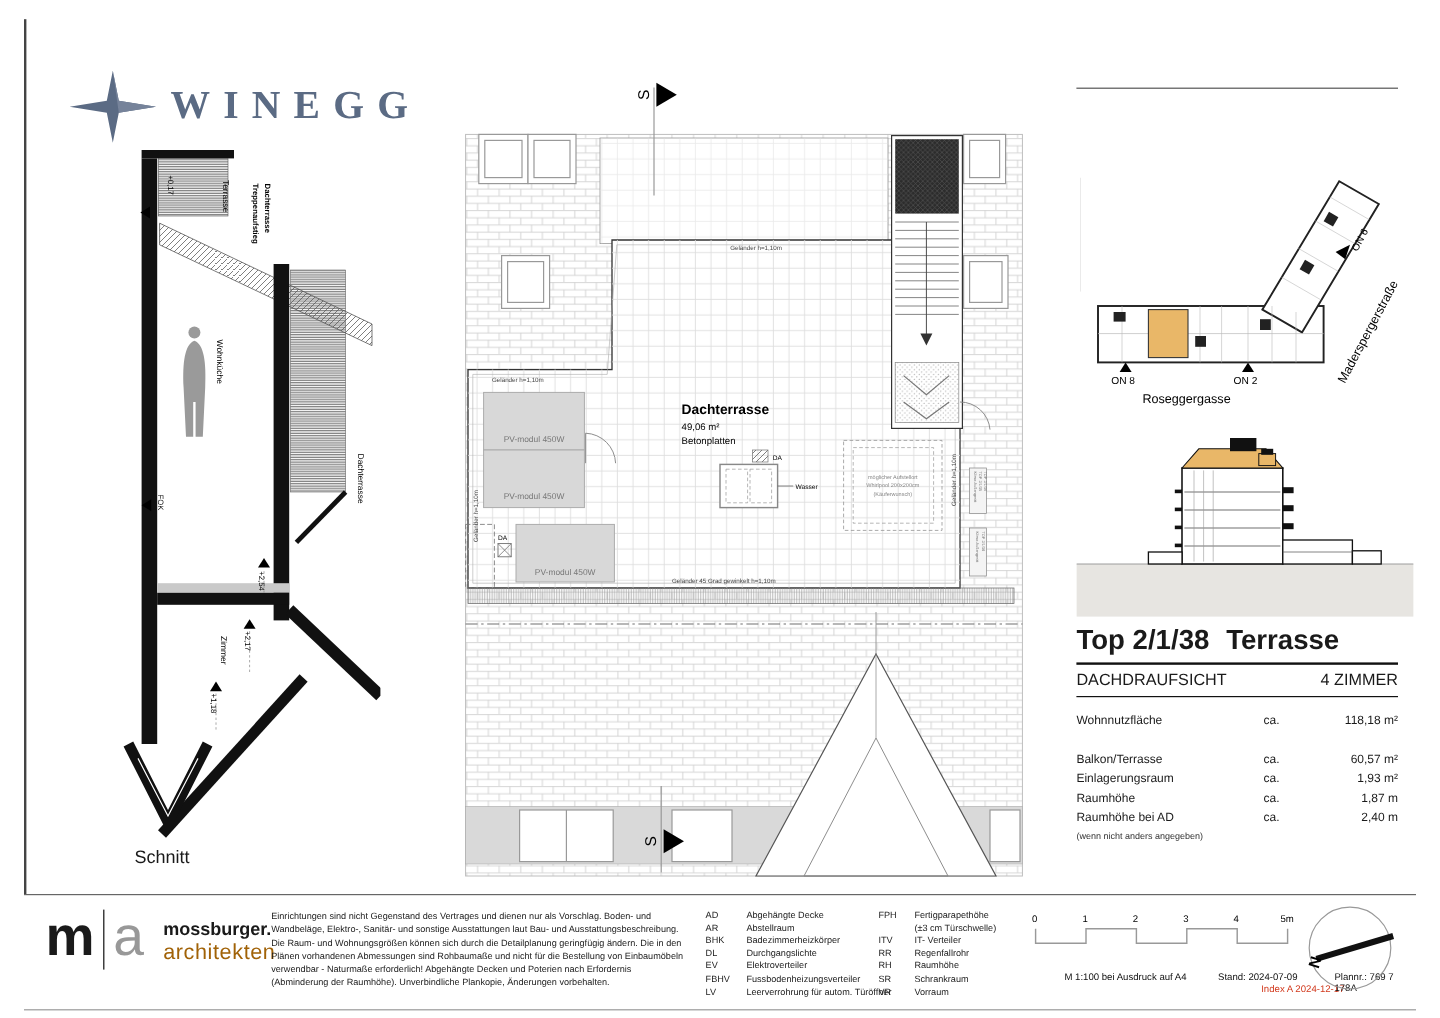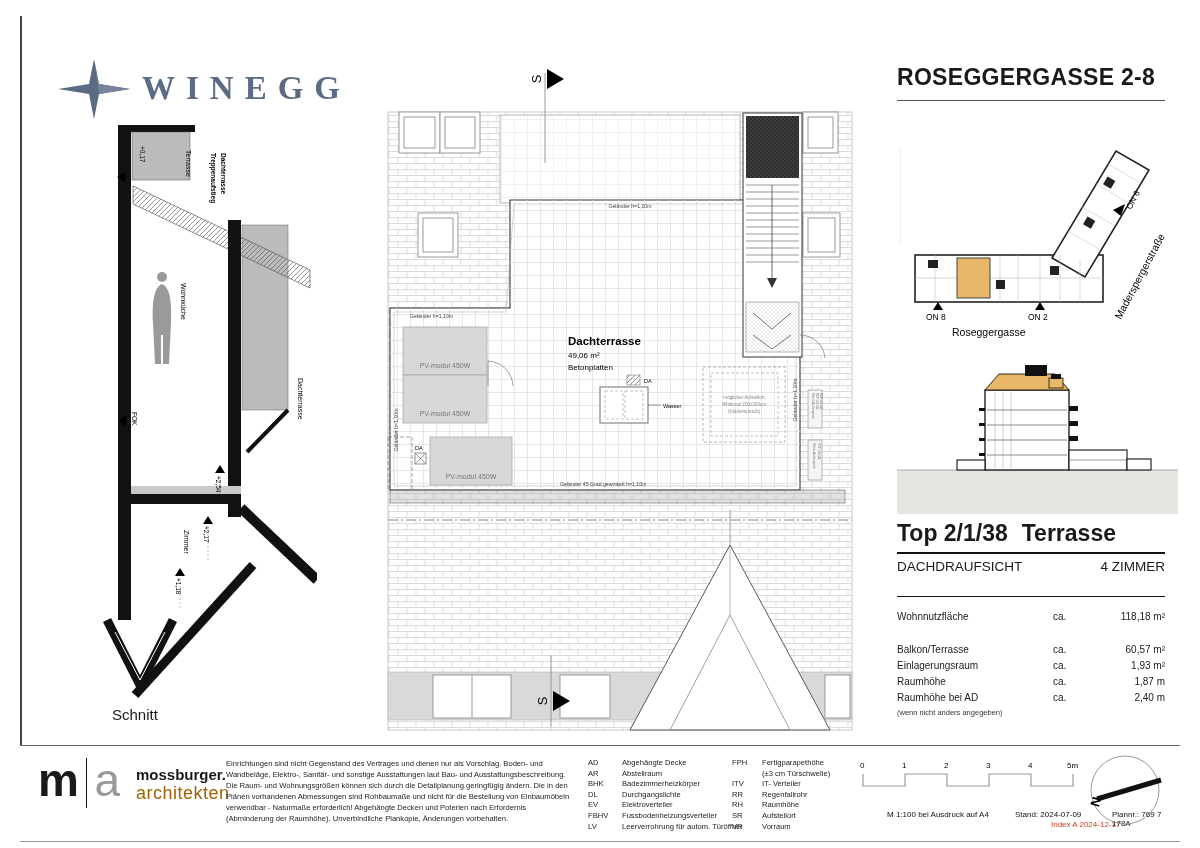--- a/index.html
+++ b/index.html
@@ -16,21 +16,21 @@
   .proj .rule{border-top:1.5px solid #555;margin-top:9px;}
   
   .schnitt-svg{left:95px;top:120px;}
   .schnitt-title{left:112px;top:706px;font-size:15px;}
   .plan-svg{left:385px;top:55px;}
   .site-svg{left:900px;top:148px;}
   .elev-svg{left:897px;top:352px;}
   
   .info{left:897px;top:520px;width:268px;}
   .info-title{display:flex;gap:14px;font-size:23px;font-weight:bold;border-bottom:2px solid #111;padding-bottom:5px;}
-  .info-sub{display:flex;justify-content:space-between;font-size:13.5px;padding:5px 0 22px;border-bottom:1.5px solid #111;}
+  .info-sub{display:flex;justify-content:space-between;font-size:13.5px;padding:5px 0 6px;border-bottom:1.5px solid #111;}
   .info-rows{margin-top:14px;}
   .irow{display:flex;font-size:10px;margin-bottom:5px;align-items:baseline;justify-content:space-between;}
   .irow .lbl{flex:1;}
   .irow .ca{width:30px;}
   .irow .val{width:82px;text-align:right;}
   .irow.first{margin-bottom:22px;}
   .info-note{font-size:7.5px;color:#333;margin-top:0;}
   
   .footer{left:20px;top:745px;width:1160px;height:95px;border-top:1px solid #666;border-bottom:1px solid #999;}
   .ma-logo{left:18px;top:10px;display:flex;align-items:flex-start;}
@@ -89,21 +89,20 @@
 
 <div class="abs left-rule"></div>
 
 <svg class="abs brand-star" width="74" height="62" viewBox="0 0 74 62">
   <path d="M37,1 L42,26 L73,31 L42,36 L37,61 L32,36 L1,31 L32,26 Z" fill="#5b6b84"></path>
   <path d="M37,1 L42,26 L73,31 L42,36 Z" fill="#76839a"></path>
 </svg>
 <div class="abs brand-word">WINEGG</div>
 
 <div class="abs proj">
-  <h1>ROSEGGERGASSE 2-8</h1>
   <div class="rule"></div>
 </div>
 
 <svg class="abs schnitt-svg" width="222" height="590" viewBox="0 0 222 590">
   <rect x="23" y="5" width="77" height="7" fill="#111"></rect>
   <rect x="23" y="12" width="13" height="488" fill="#111"></rect>
   <rect x="37" y="12" width="58" height="48" fill="url(#hstripe)" stroke="#555" stroke-width="0.5"></rect>
   <polygon points="30,52 30,62 22,57" fill="#000"></polygon>
   <text x="45" y="26" font-size="6.5" transform="rotate(90 45,26)">+0,17</text>
   <text x="91" y="30" font-size="7" transform="rotate(90 91,30)">Terrasse</text>
@@ -445,21 +444,21 @@
     <div class="lg-row">
         <span class="lg-abbr">RR</span>
         <span>Regenfallrohr</span>
       </div>
     <div class="lg-row">
         <span class="lg-abbr">RH</span>
         <span>Raumhöhe</span>
       </div>
     <div class="lg-row">
         <span class="lg-abbr">SR</span>
-        <span>Aufstellort</span>
+        <span>Schrankraum</span>
       </div>
     <div class="lg-row">
         <span class="lg-abbr">VR</span>
         <span>Vorraum</span>
       </div>
   </div>
   <svg class="abs scale-svg" width="240" height="44" viewBox="0 0 240 44">
     <polyline points="8,18 8,30 50,30 50,18 92,18 92,30 134,30 134,18 176,18 176,30 218,30 218,18" fill="none" stroke="#999" stroke-width="1.2"></polyline>
     <text x="5" y="12" font-size="8">0</text>
     <text x="47" y="12" font-size="8">1</text>

